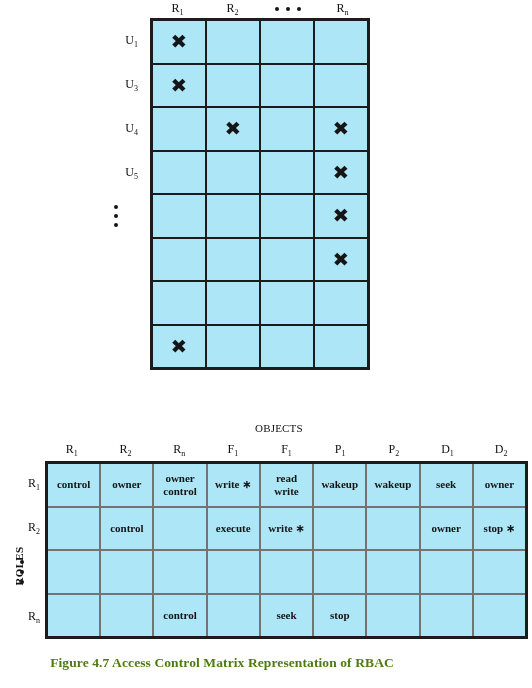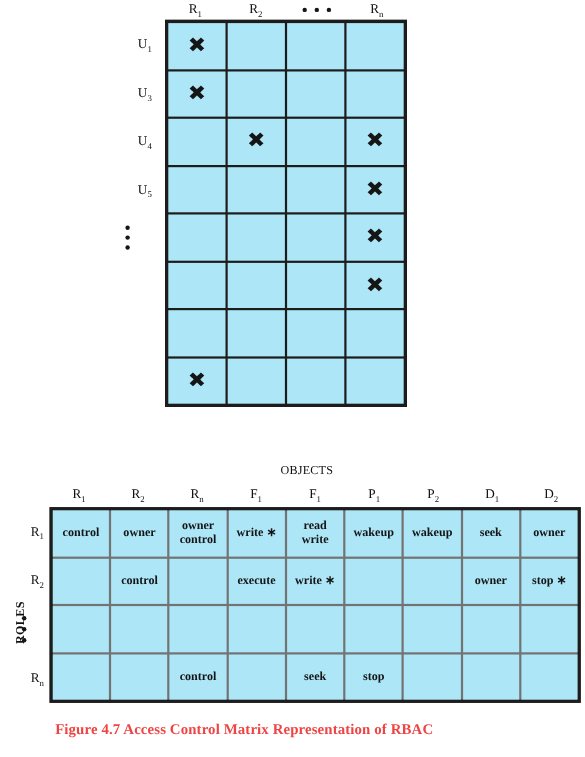--- a/index.html
+++ b/index.html
@@ -130,21 +130,21 @@
     padding:1px;
     box-sizing:border-box;
     white-space:pre-line;
   }
 
   
   #caption{
     position:absolute;left:0;top:655px;width:444px;
     text-align:center;
     font-family:"Liberation Serif", serif;
-    font-weight:bold;font-size:13.5px;color:#ef4444;
+    font-weight:bold;font-size:13.5px;color:#4d7c0f;
     letter-spacing:.1px;
   }
 </style>
 </head>
 <body>
 
 <div id="upper-col-headers">
     <div>
       <span class="hdr-lbl">R<span class="sub">1</span></span>
     </div>

